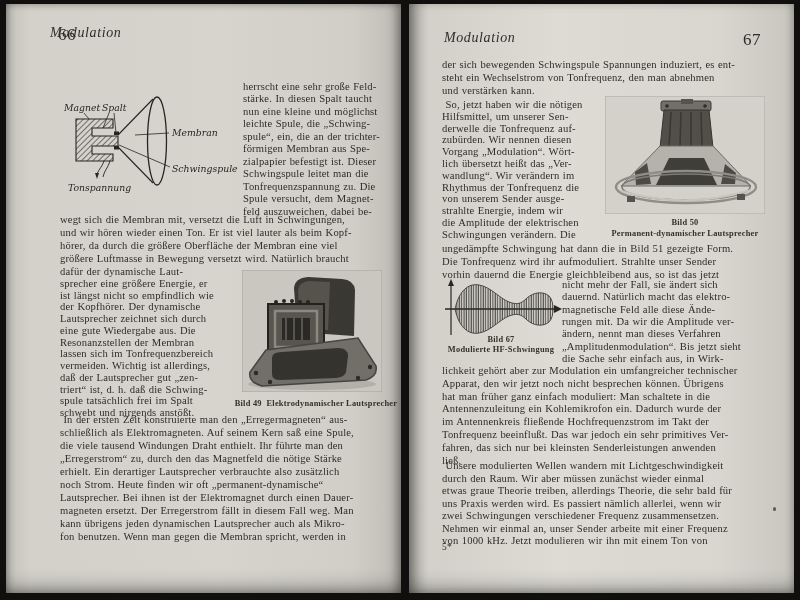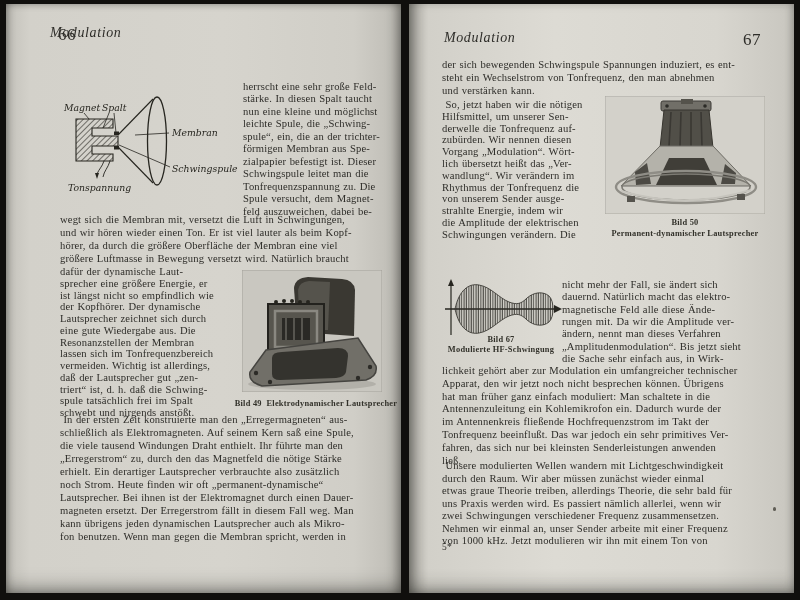--- a/index.html
+++ b/index.html
@@ -186,20 +186,23 @@
         <ellipse cx="81" cy="91" rx="70" ry="16" fill="none" stroke="#8f8d86" stroke-width="2.4"></ellipse>
         <ellipse cx="81" cy="91" rx="64" ry="13" fill="none" stroke="#7d7b74" stroke-width="1.6"></ellipse>
         <path d="M16,95 Q81,114 146,94" fill="none" stroke="#c6c4bd" stroke-width="2"></path>
         <rect x="22" y="100" width="8" height="6" fill="#55534d"></rect>
         <rect x="132" y="98" width="8" height="6" fill="#55534d"></rect>
       </svg>
     </div>
     <div class="cap" style="left:178px;top:214px;width:196px;line-height:10.5px;">Bild 50
 Permanent-dynamischer Lautsprecher</div>
 
+    <div class="txt" style="left:33px;top:239px;line-height:12.9px;">ungedämpfte Schwingung hat dann die in Bild 51 gezeigte Form.
+Die Tonfrequenz wird ihr aufmoduliert. Strahlte unser Sender
+vorhin dauernd die Energie gleichbleibend aus, so ist das jetzt</div>
 
     <div class="figphoto" style="left:30px;top:274px;">
       <svg width="124" height="60" viewBox="0 0 124 60">
         <defs>
           <pattern id="vl51" width="2.4" height="60" patternUnits="userSpaceOnUse">
             <line x1="1" y1="0" x2="1" y2="60" stroke="#2b2a24" stroke-width="0.9"></line>
           </pattern>
         </defs>
 
         <line x1="12" y1="57" x2="12" y2="6" stroke="#26251f" stroke-width="1.2"></line>

